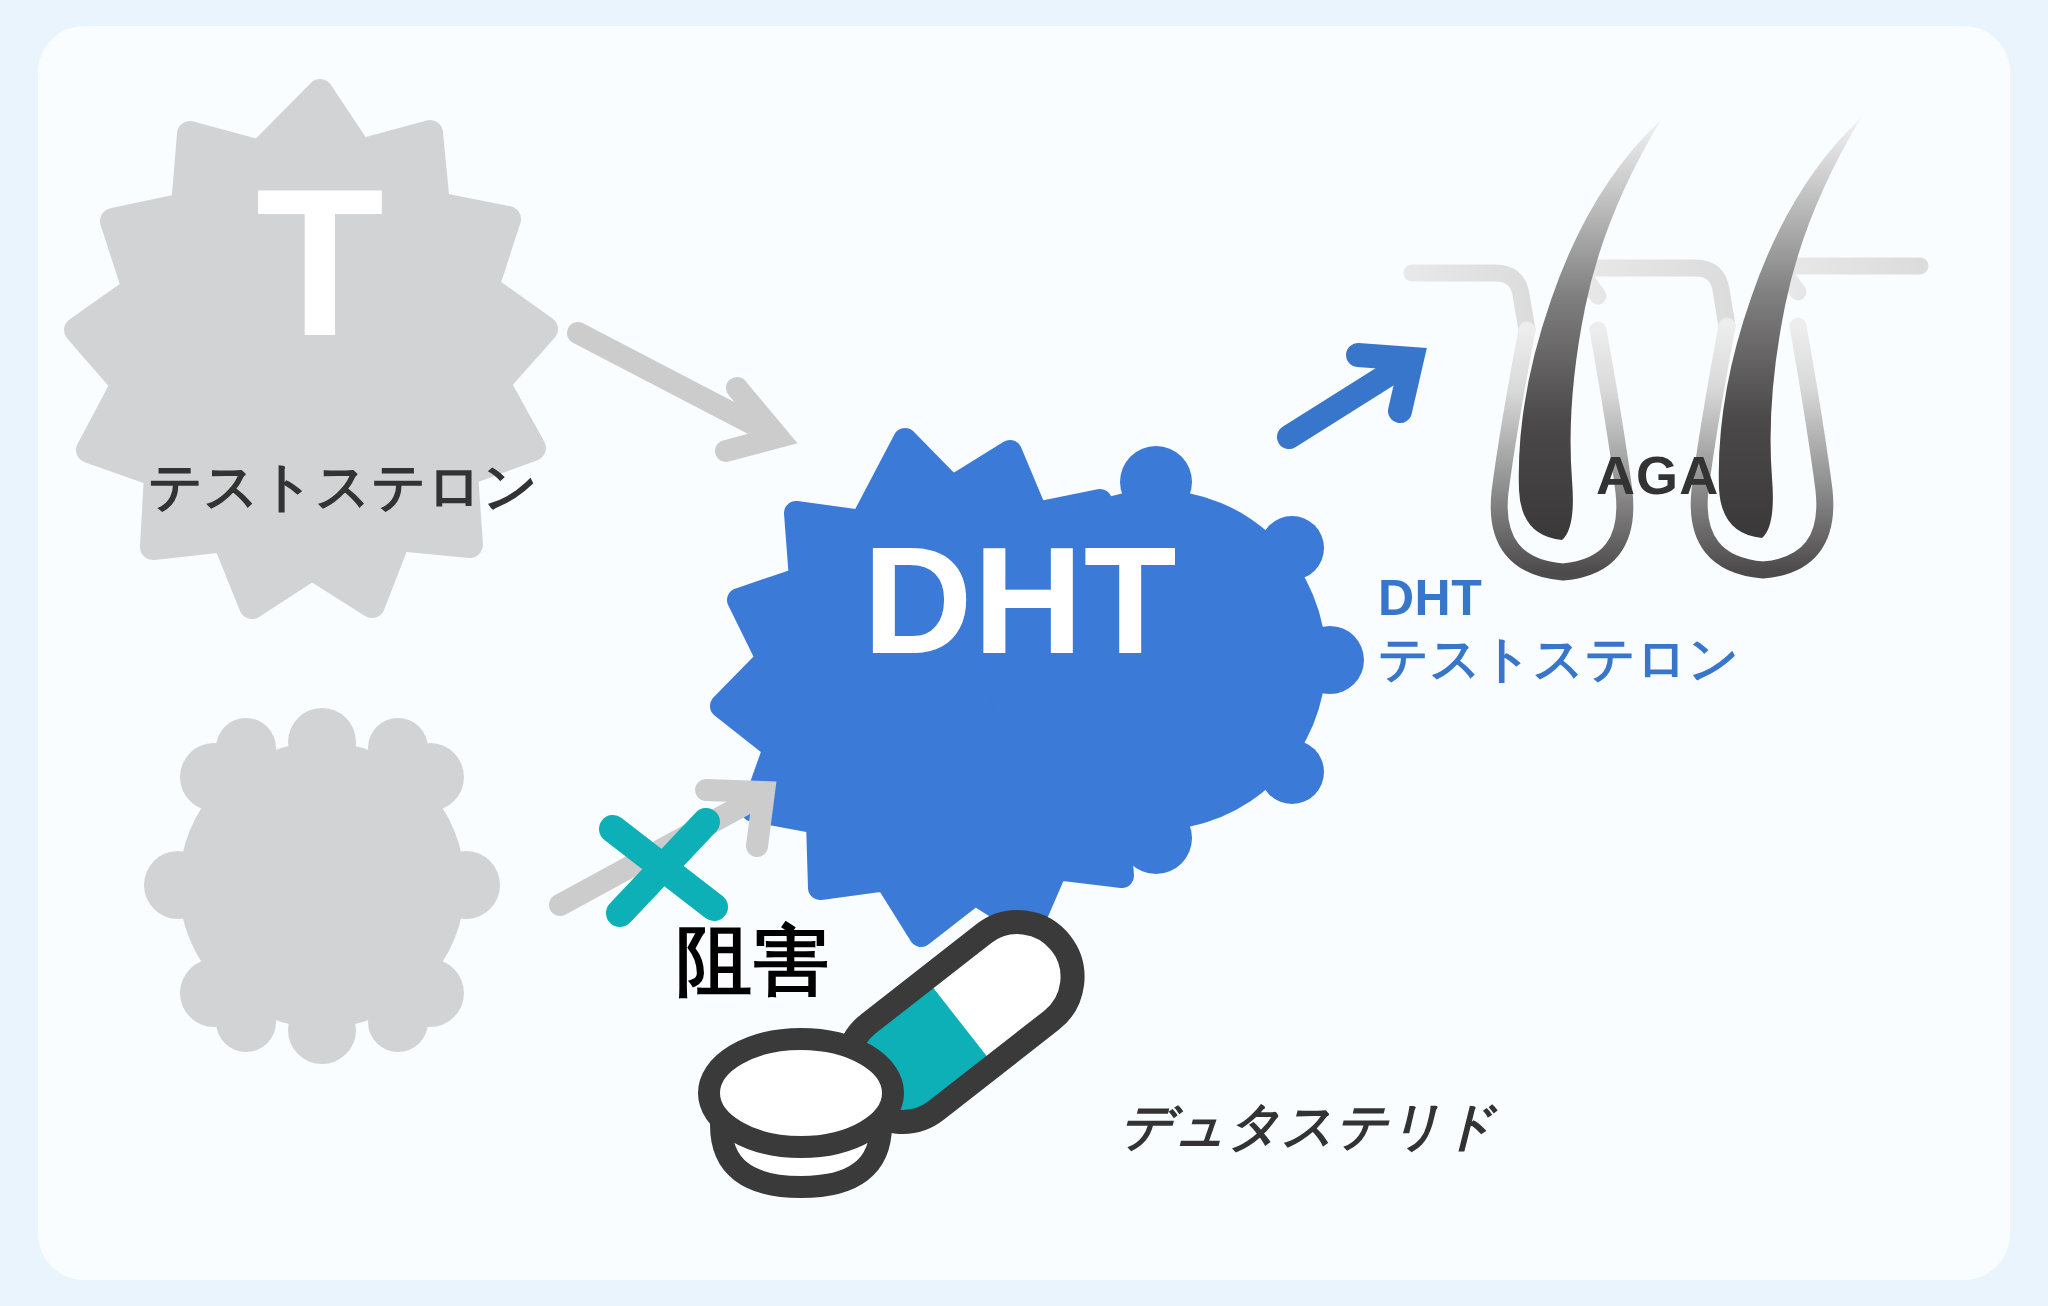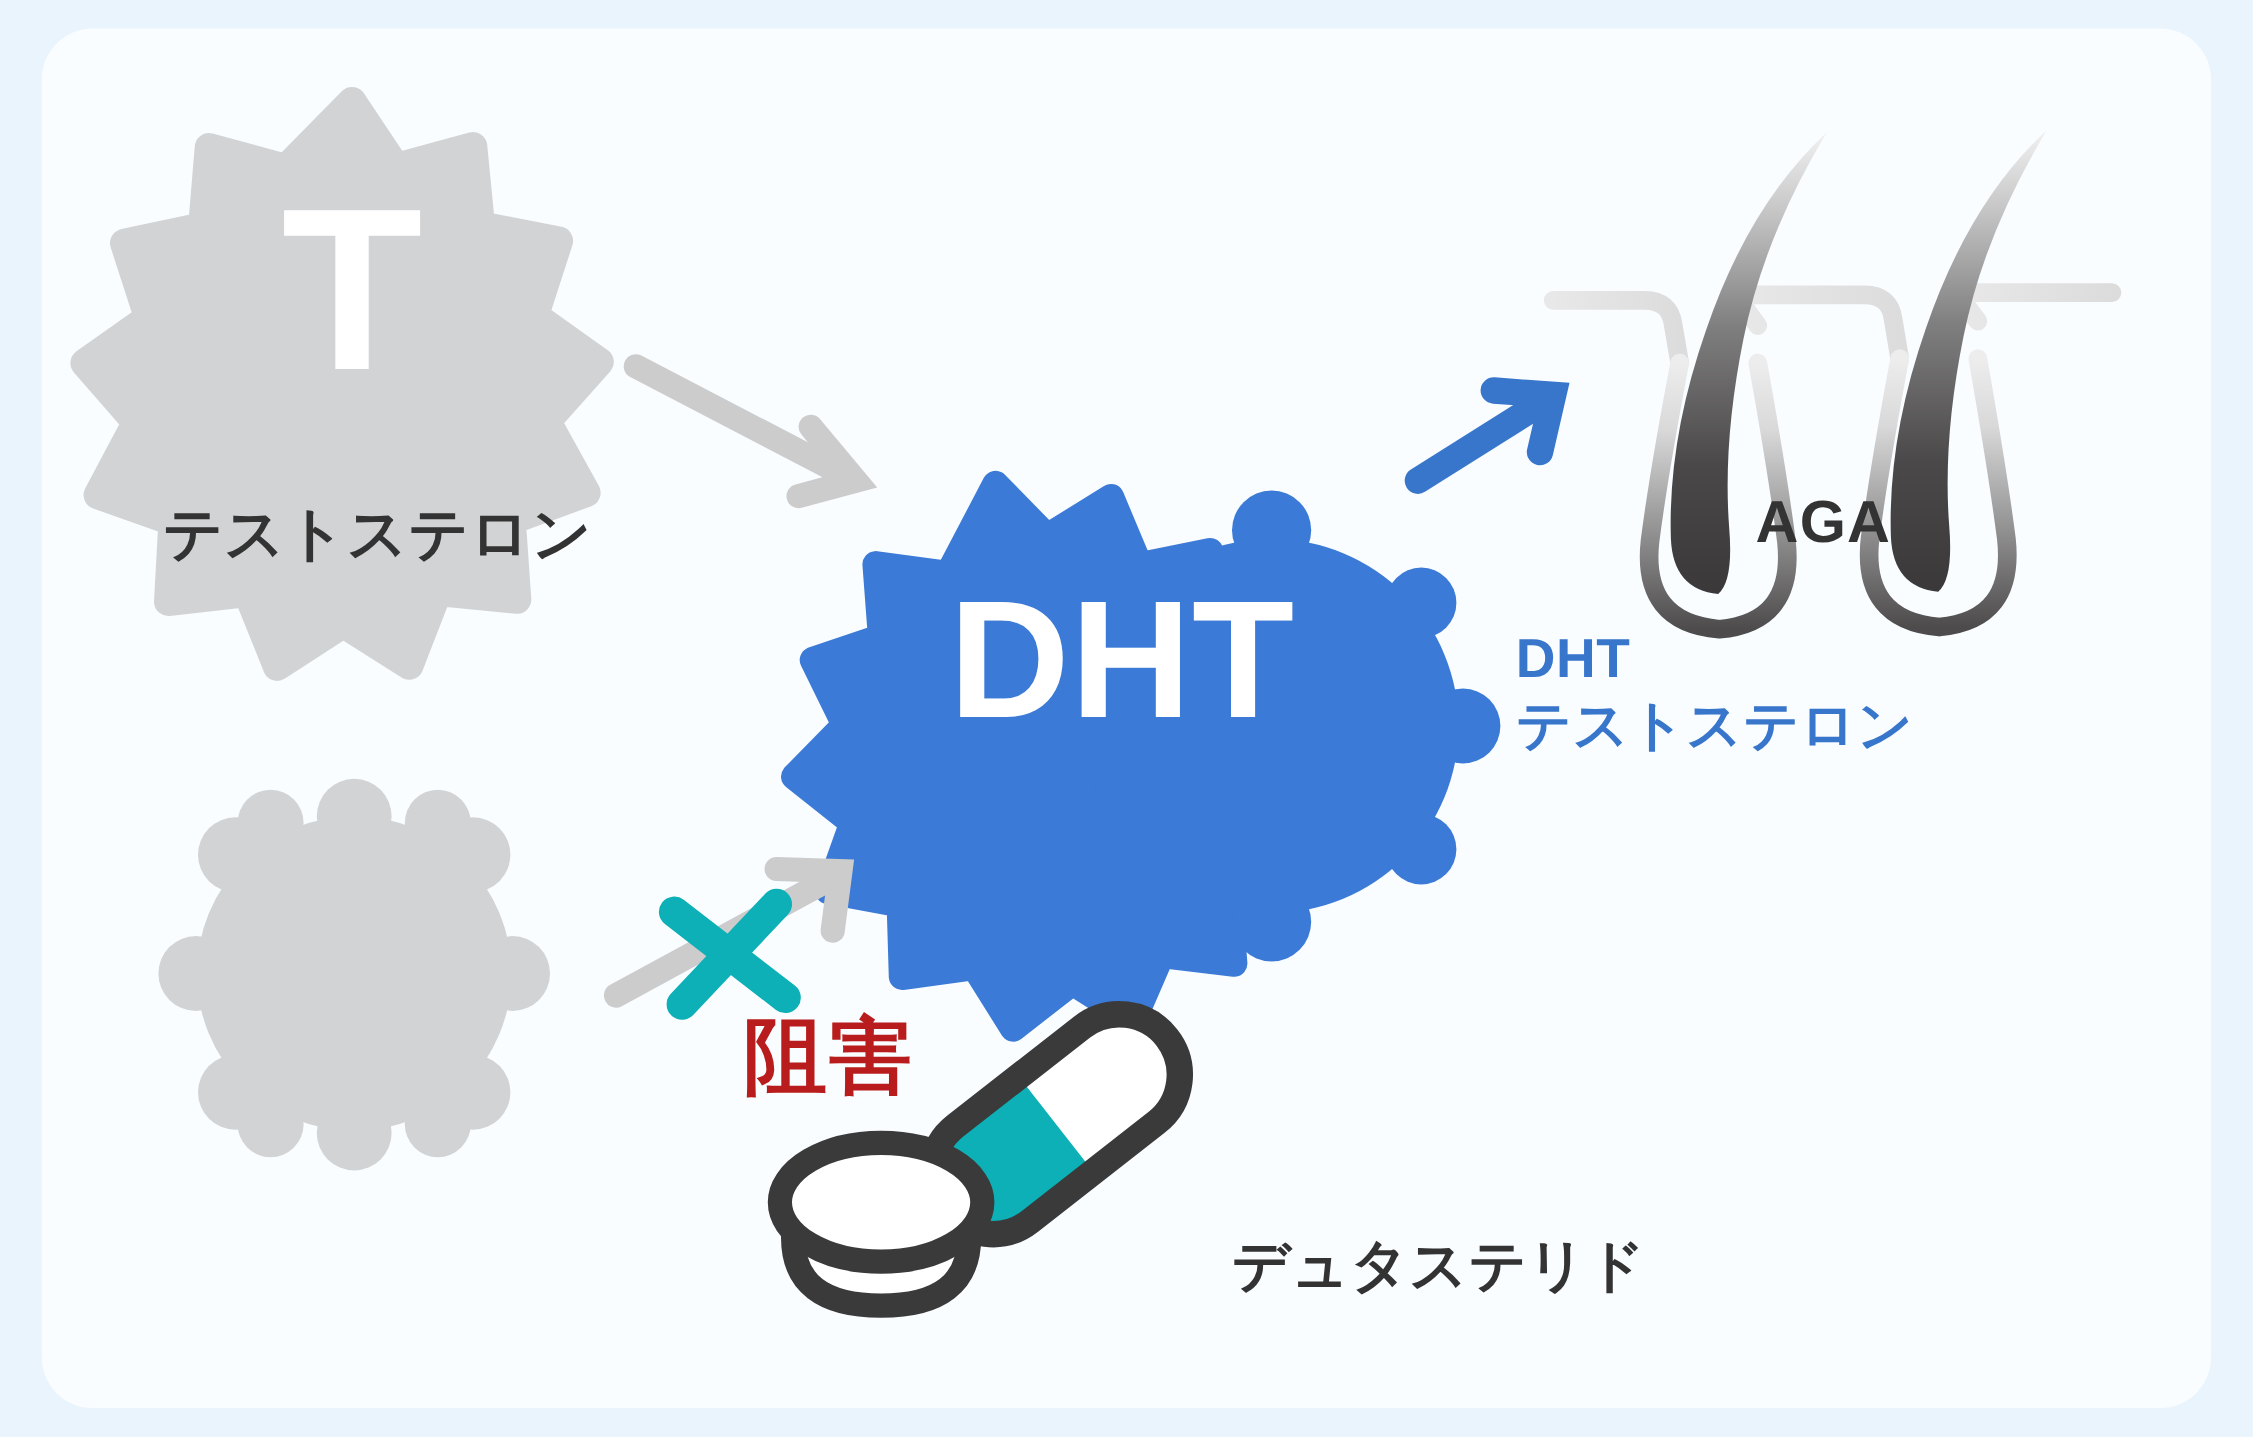--- a/index.html
+++ b/index.html
@@ -33,21 +33,21 @@
   
   .lbl {
     position: absolute;
     font-weight: 700;
     white-space: nowrap;
     line-height: 1.18;
     letter-spacing: 0.01em;
   }
   .lbl-dark { color: #333333; }
   .lbl-blue { color: #3876cc; }
-  .lbl-teal { color: #b91c1c; }
+  .lbl-teal { color: #000000; }
 
   #label-testosterone {
     left: 148px; top: 455px;
     font-size: 54px;
   }
   #label-reductase {
     left: 108px; top: 1132px;
     font-size: 56px;
   }
   #label-aga {
@@ -60,22 +60,23 @@
     font-size: 50px;
     line-height: 1.22;
   }
   #label-dht-block .ln { display: block; }
   #label-inhibit {
     left: 676px; top: 916px;
     font-size: 76px;
     letter-spacing: 0.02em;
   }
   #label-dutasteride {
-    left: 1120px; top: 1121px;
+    left: 1120px; top: 1096px;
     font-size: 52px;
+    font-style: italic;
   }
 
   
   .mol-text {
     position: absolute;
     color: #ffffff;
     font-weight: 700;
     text-align: center;
     pointer-events: none;
   }

